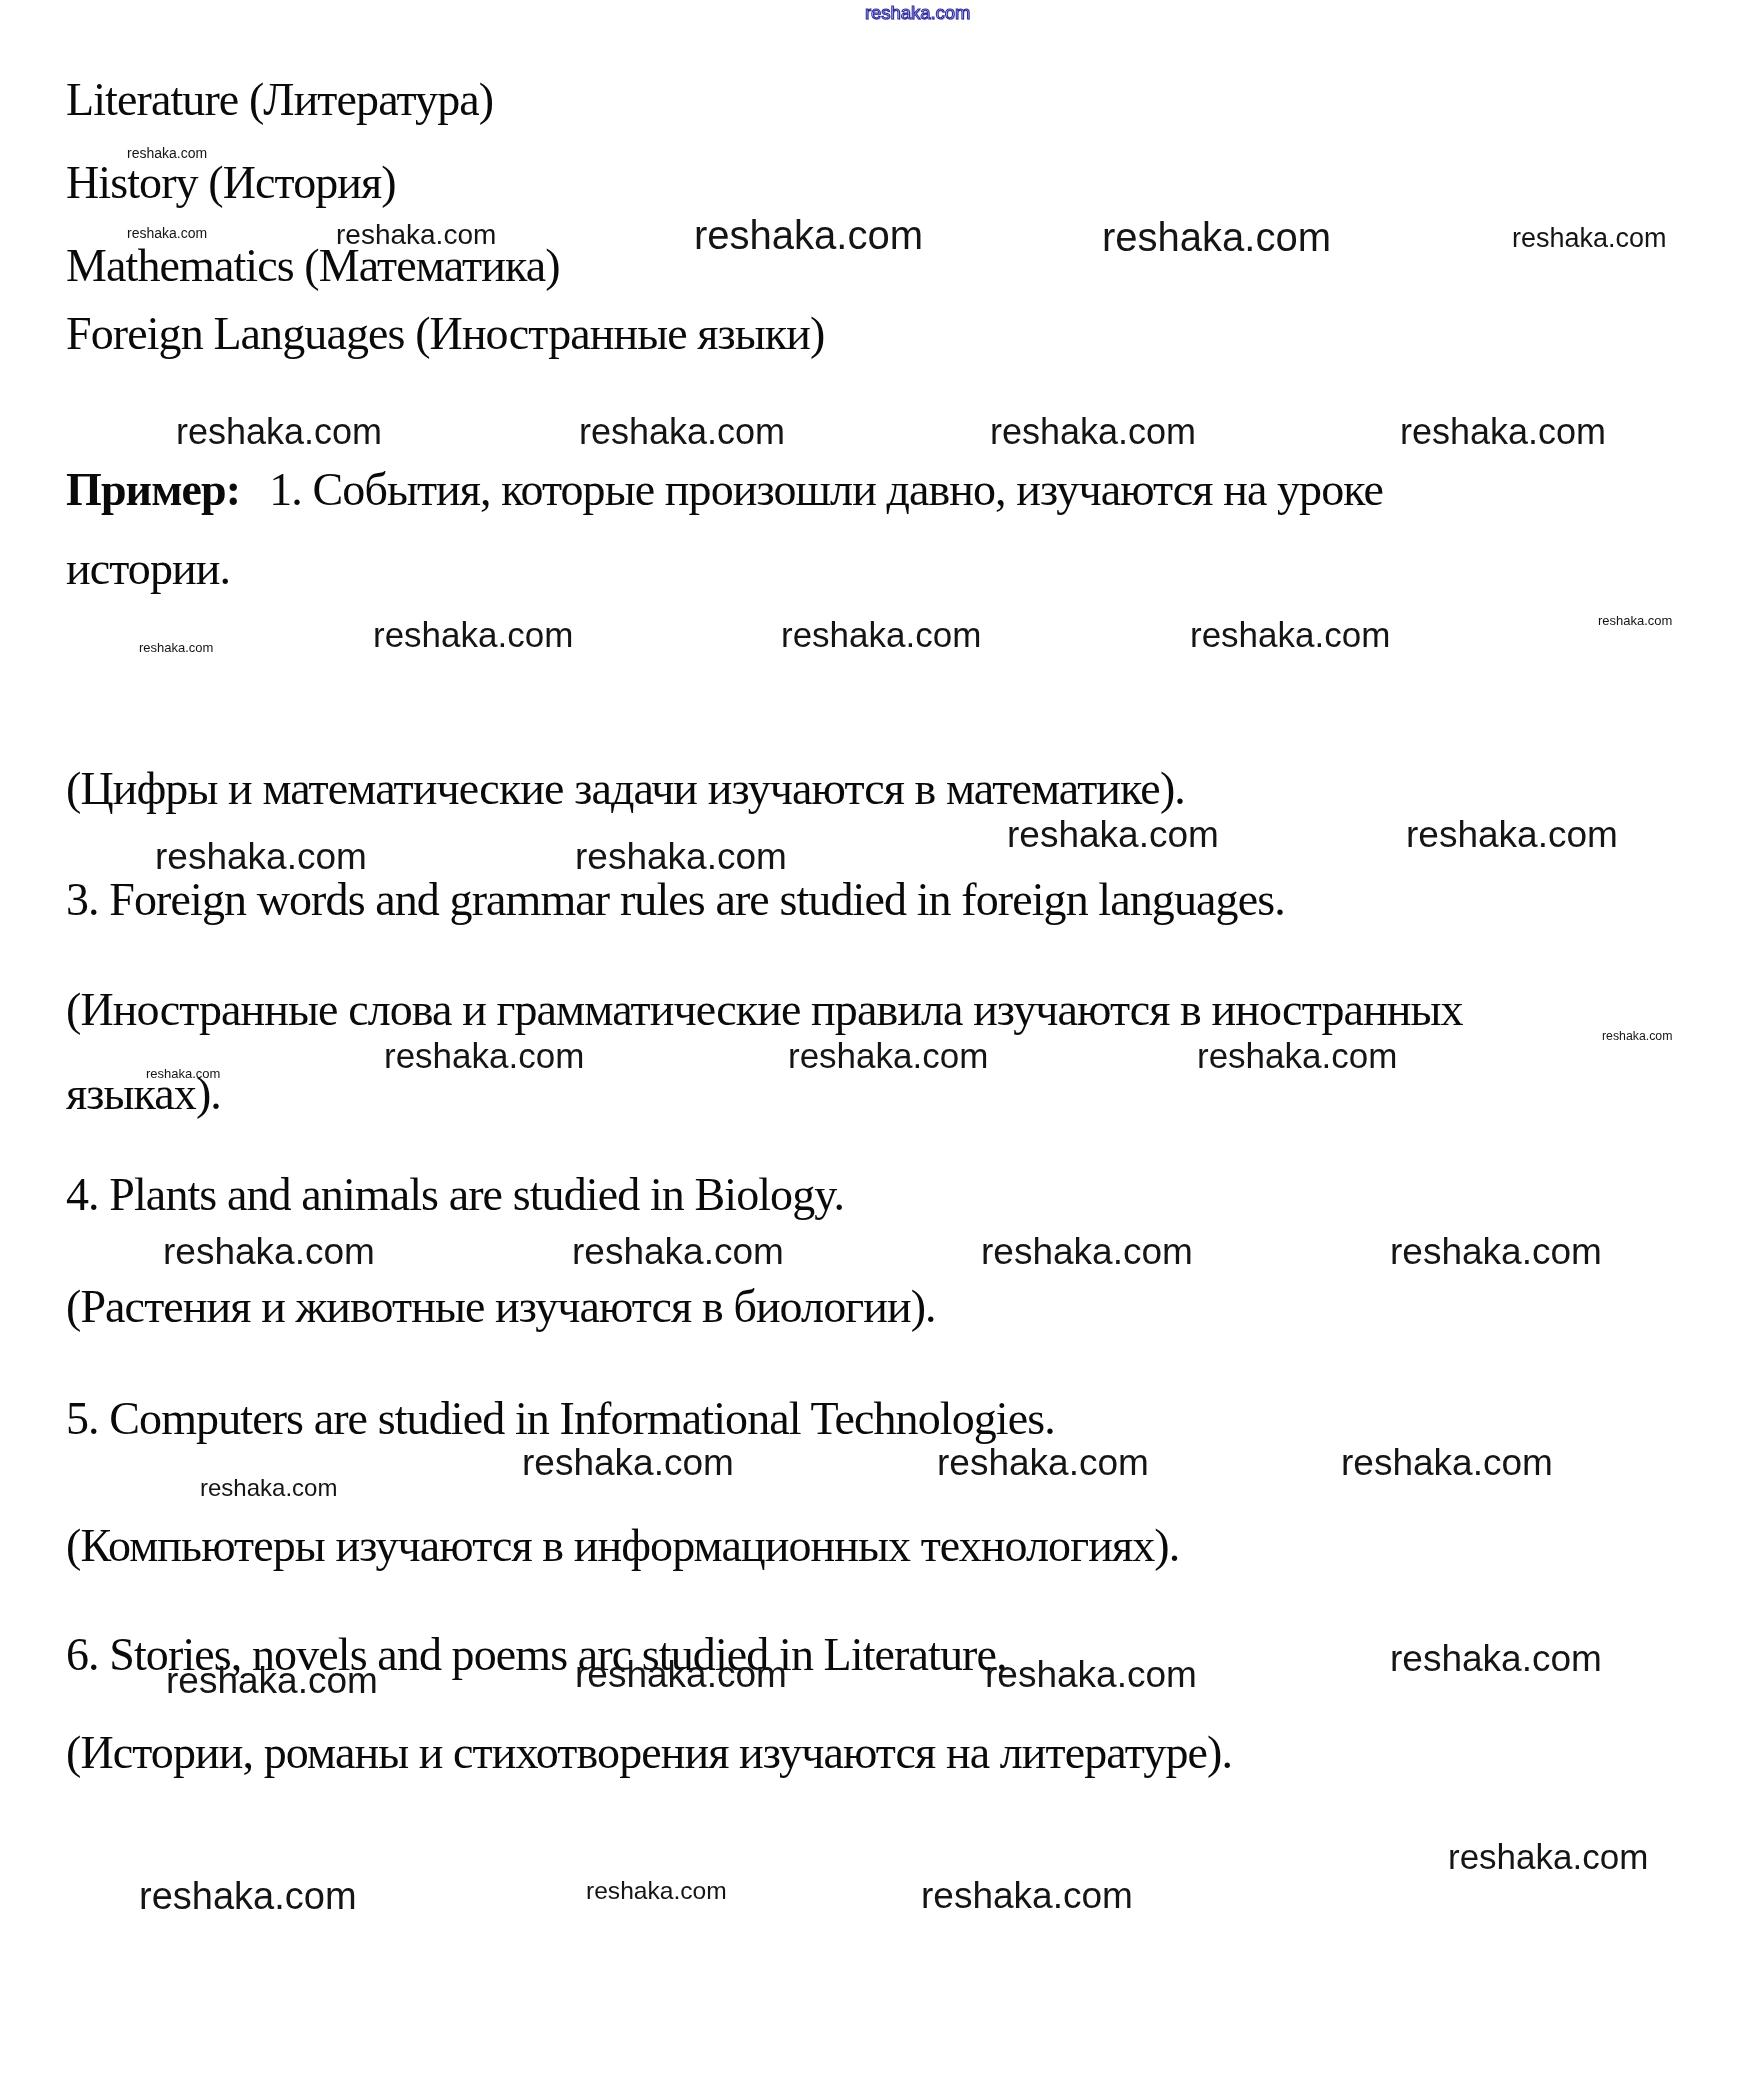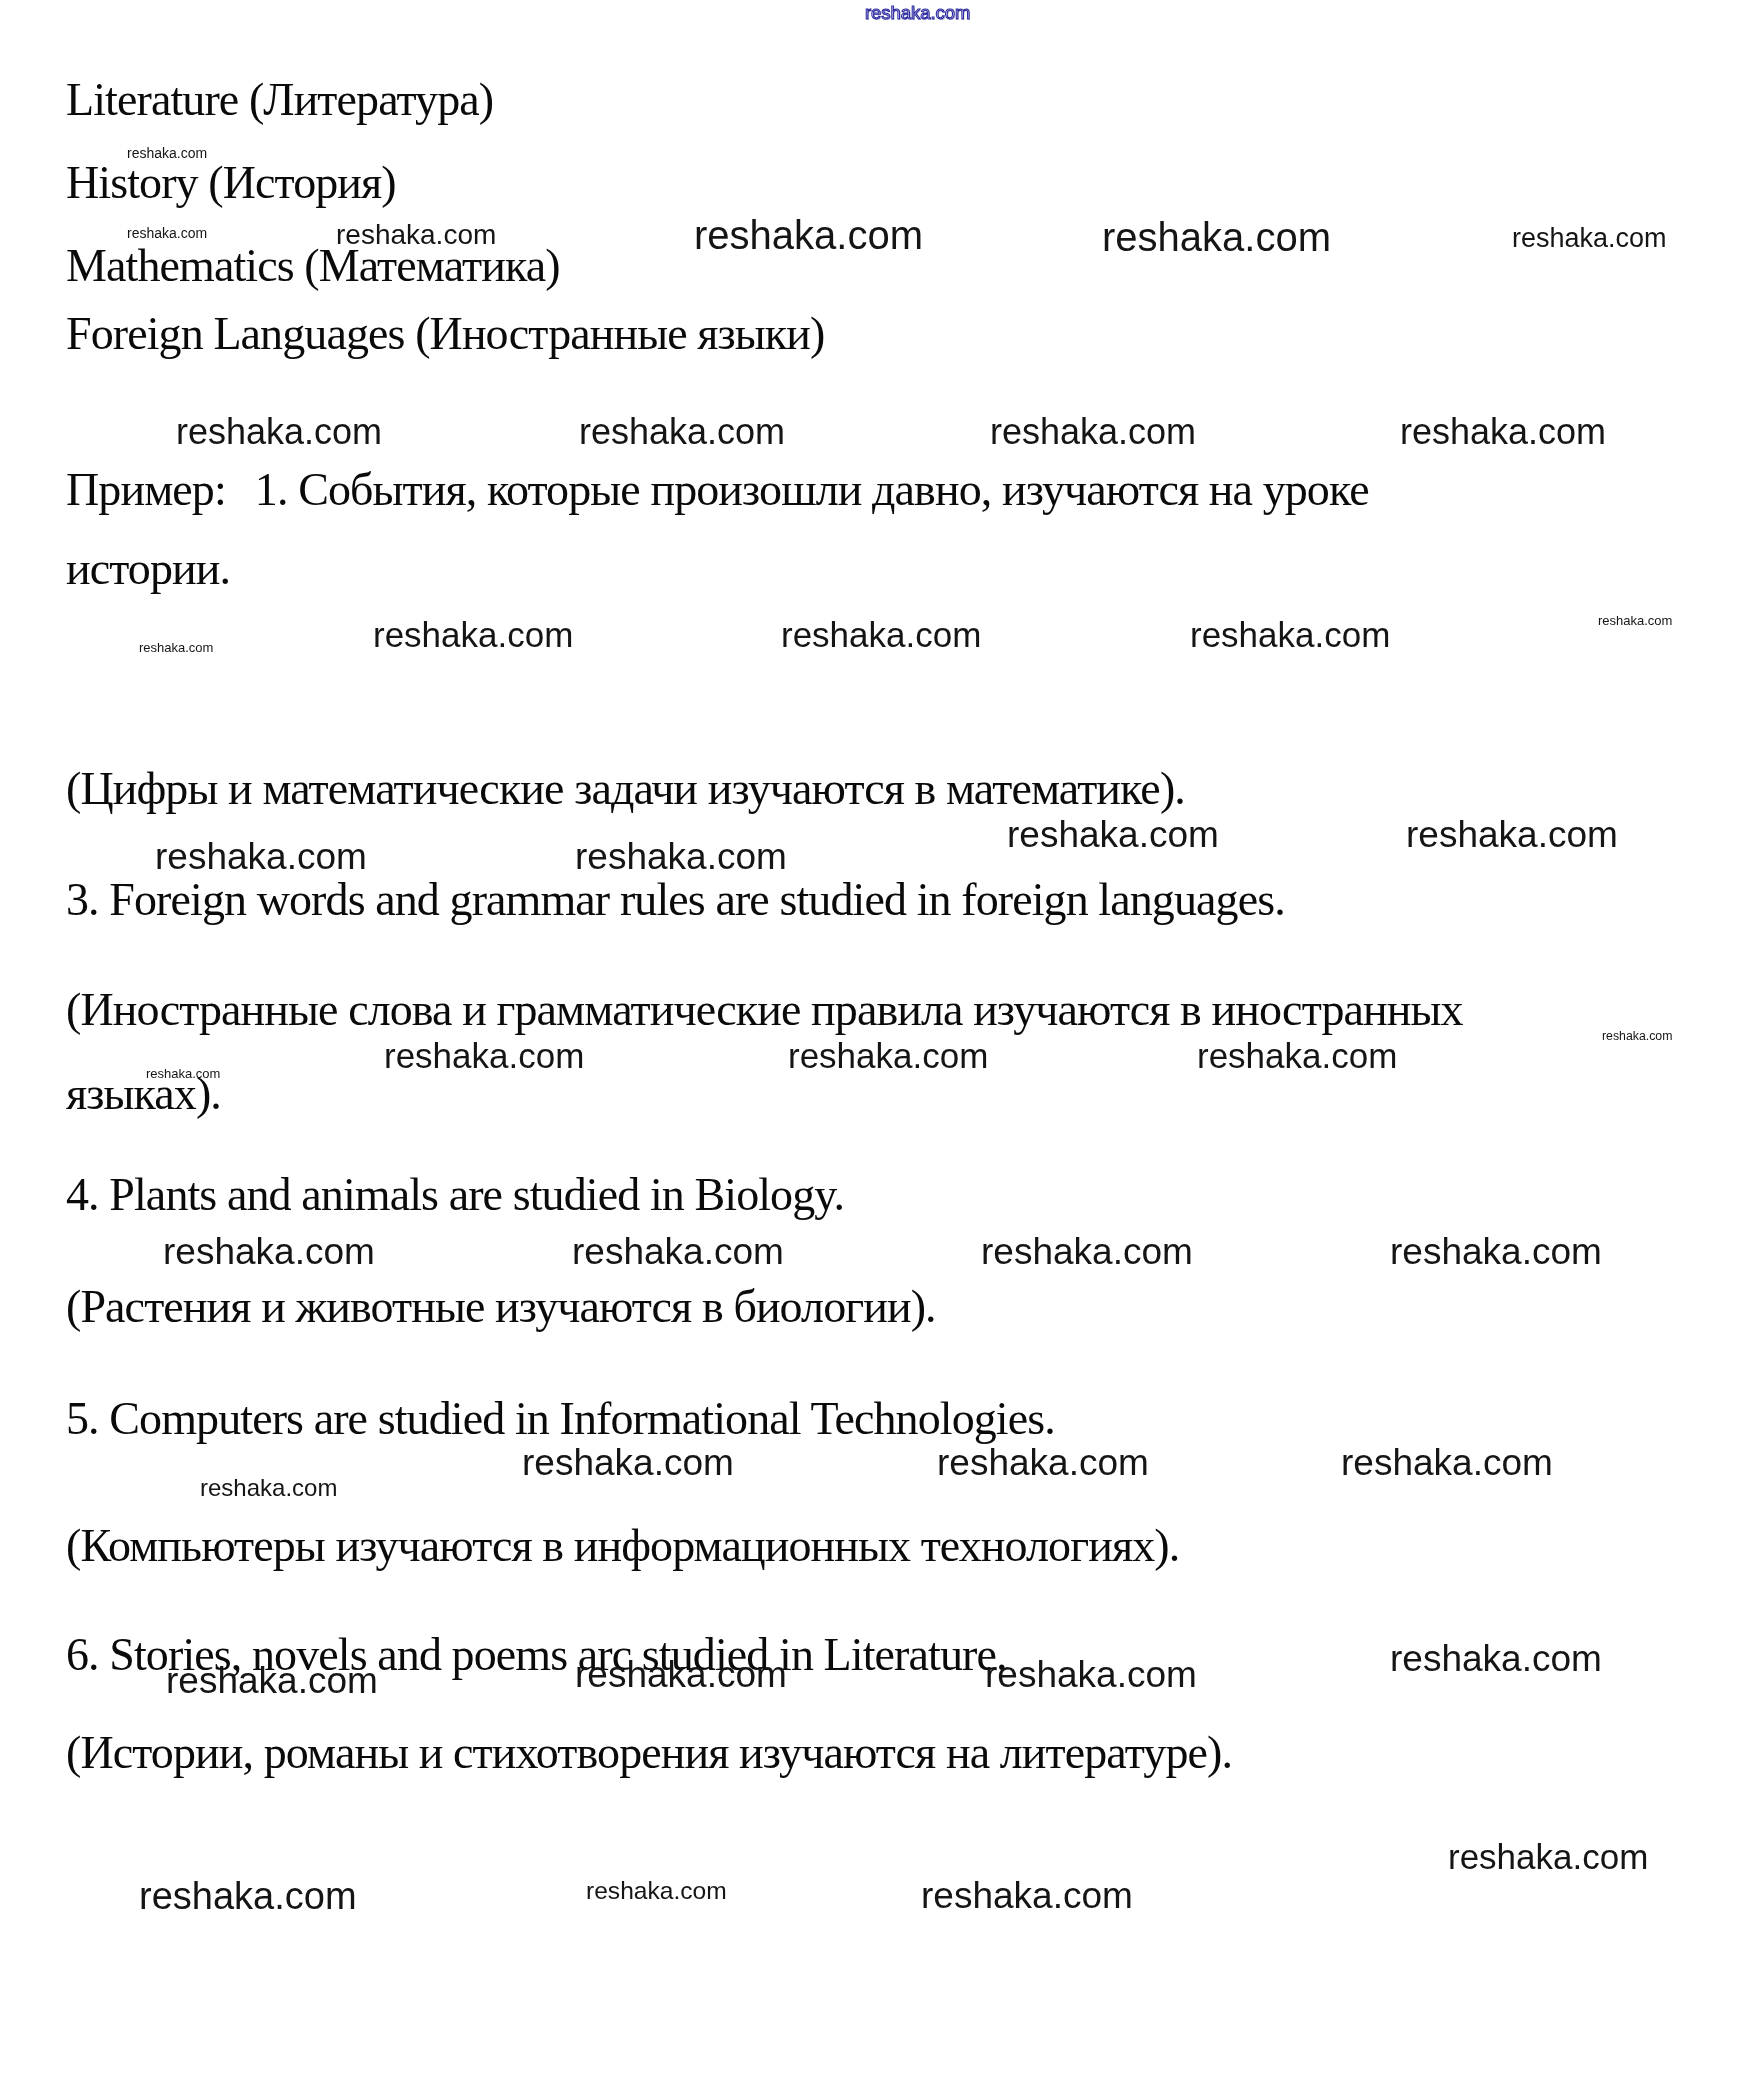--- a/index.html
+++ b/index.html
@@ -3,21 +3,21 @@
 <meta charset="utf-8">
 <style>
   html,body{margin:0;padding:0;background:#ffffff;}
   #page{position:relative;width:1738px;height:2095px;background:#ffffff;overflow:hidden;}
   .doc-line{
     position:absolute;left:66px;
     font-family:"Liberation Serif", serif;
     font-size:46px;line-height:1.1;
     color:#0a0a0a;letter-spacing:-0.9px;white-space:nowrap;
   }
-  .doc-line .bold{font-weight:400;}
+  .doc-line .bold{font-weight:700;}
   .doc-line .rest{margin-left:29px;}
   .wm{
     position:absolute;
     font-family:"Liberation Sans", sans-serif;
     color:#151515;white-space:nowrap;line-height:1;margin-left:44px;
   }
   .wm-top{
     color:rgba(255,255,255,0.15);
     -webkit-text-stroke:1.1px #2e2ba0;
     text-shadow:0.9px 0.9px 0 rgba(46,43,160,0.35);

